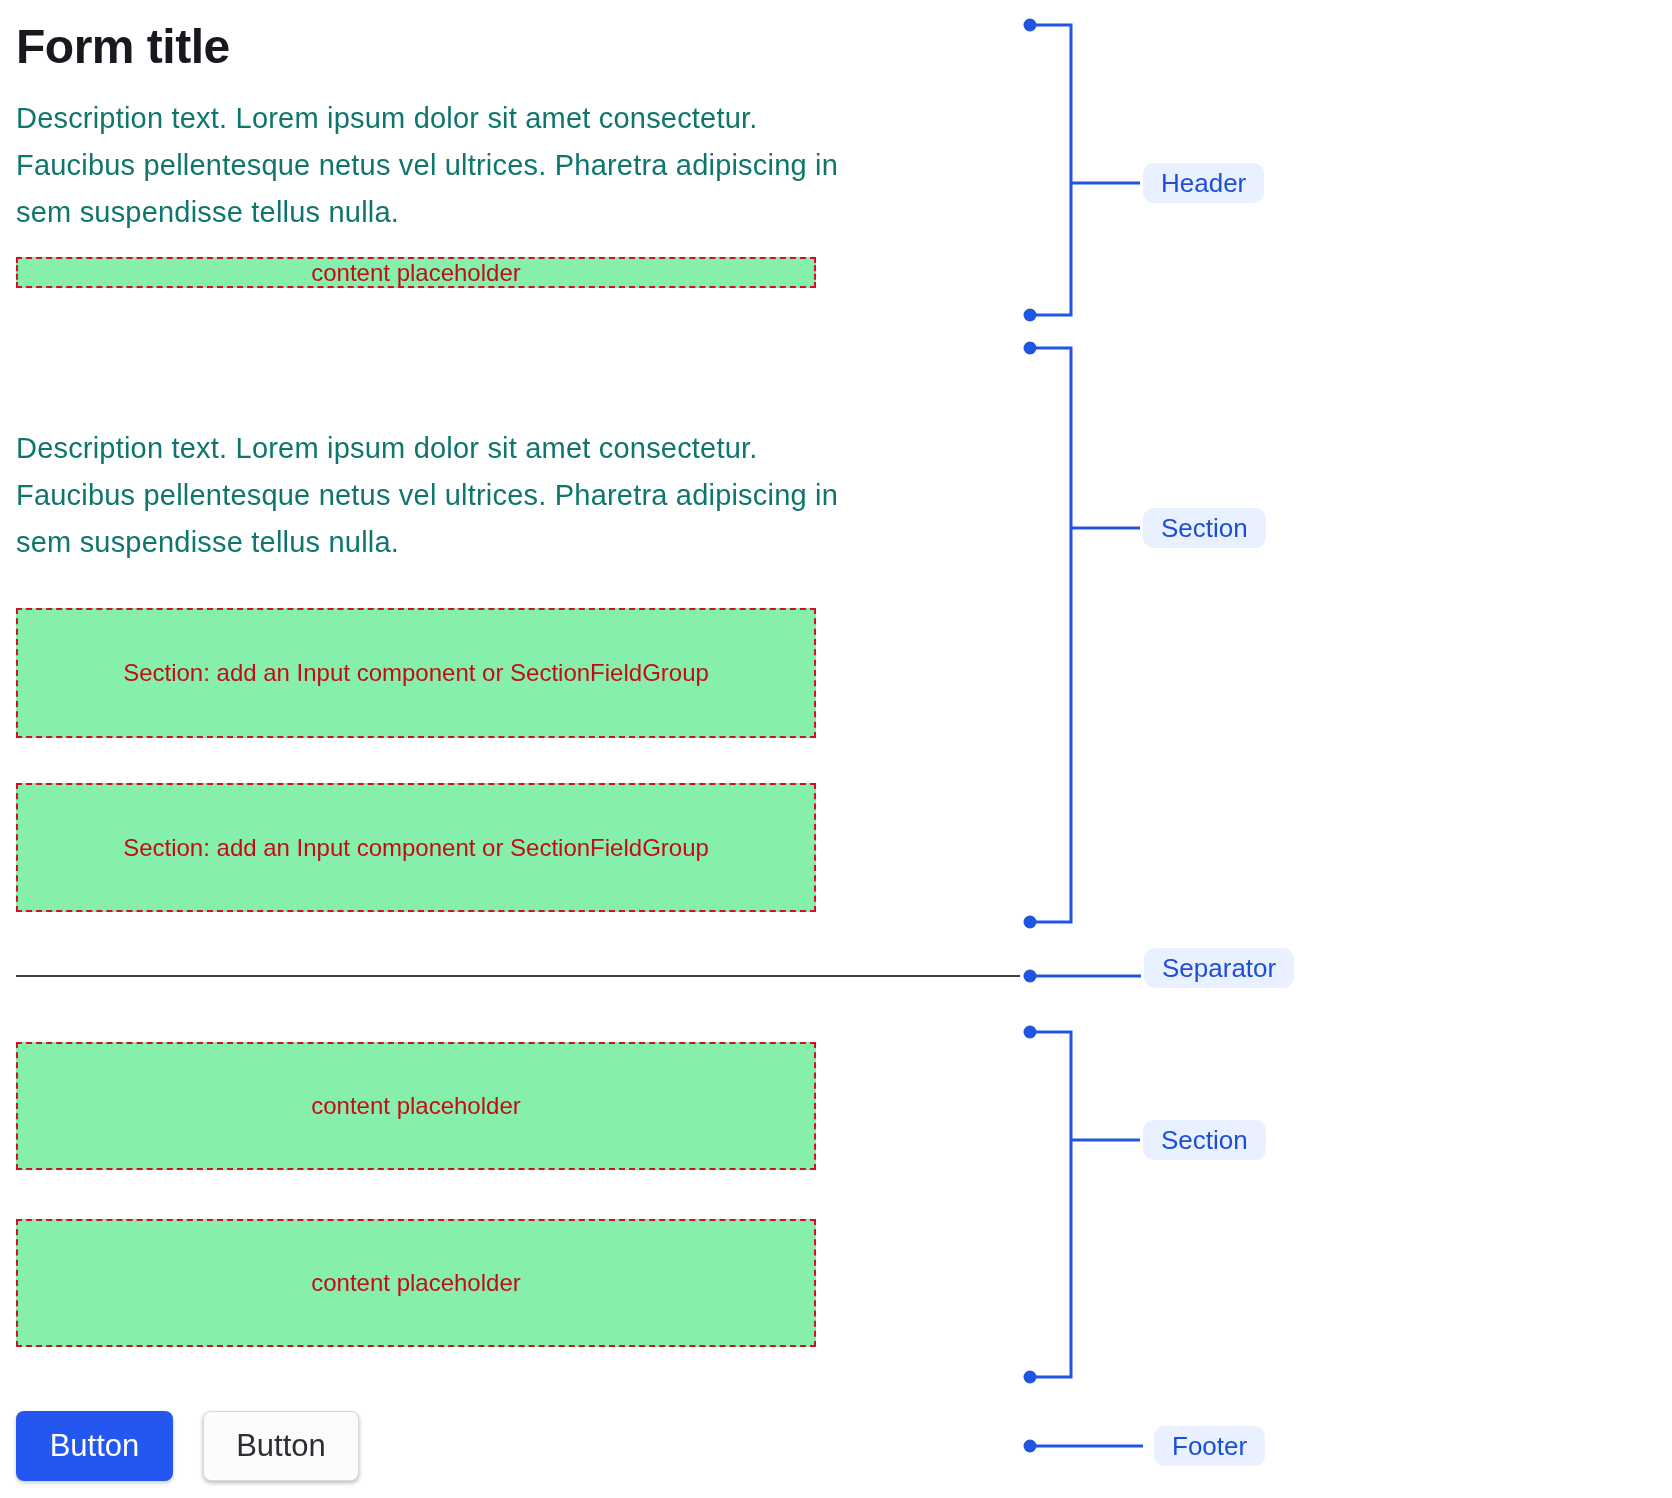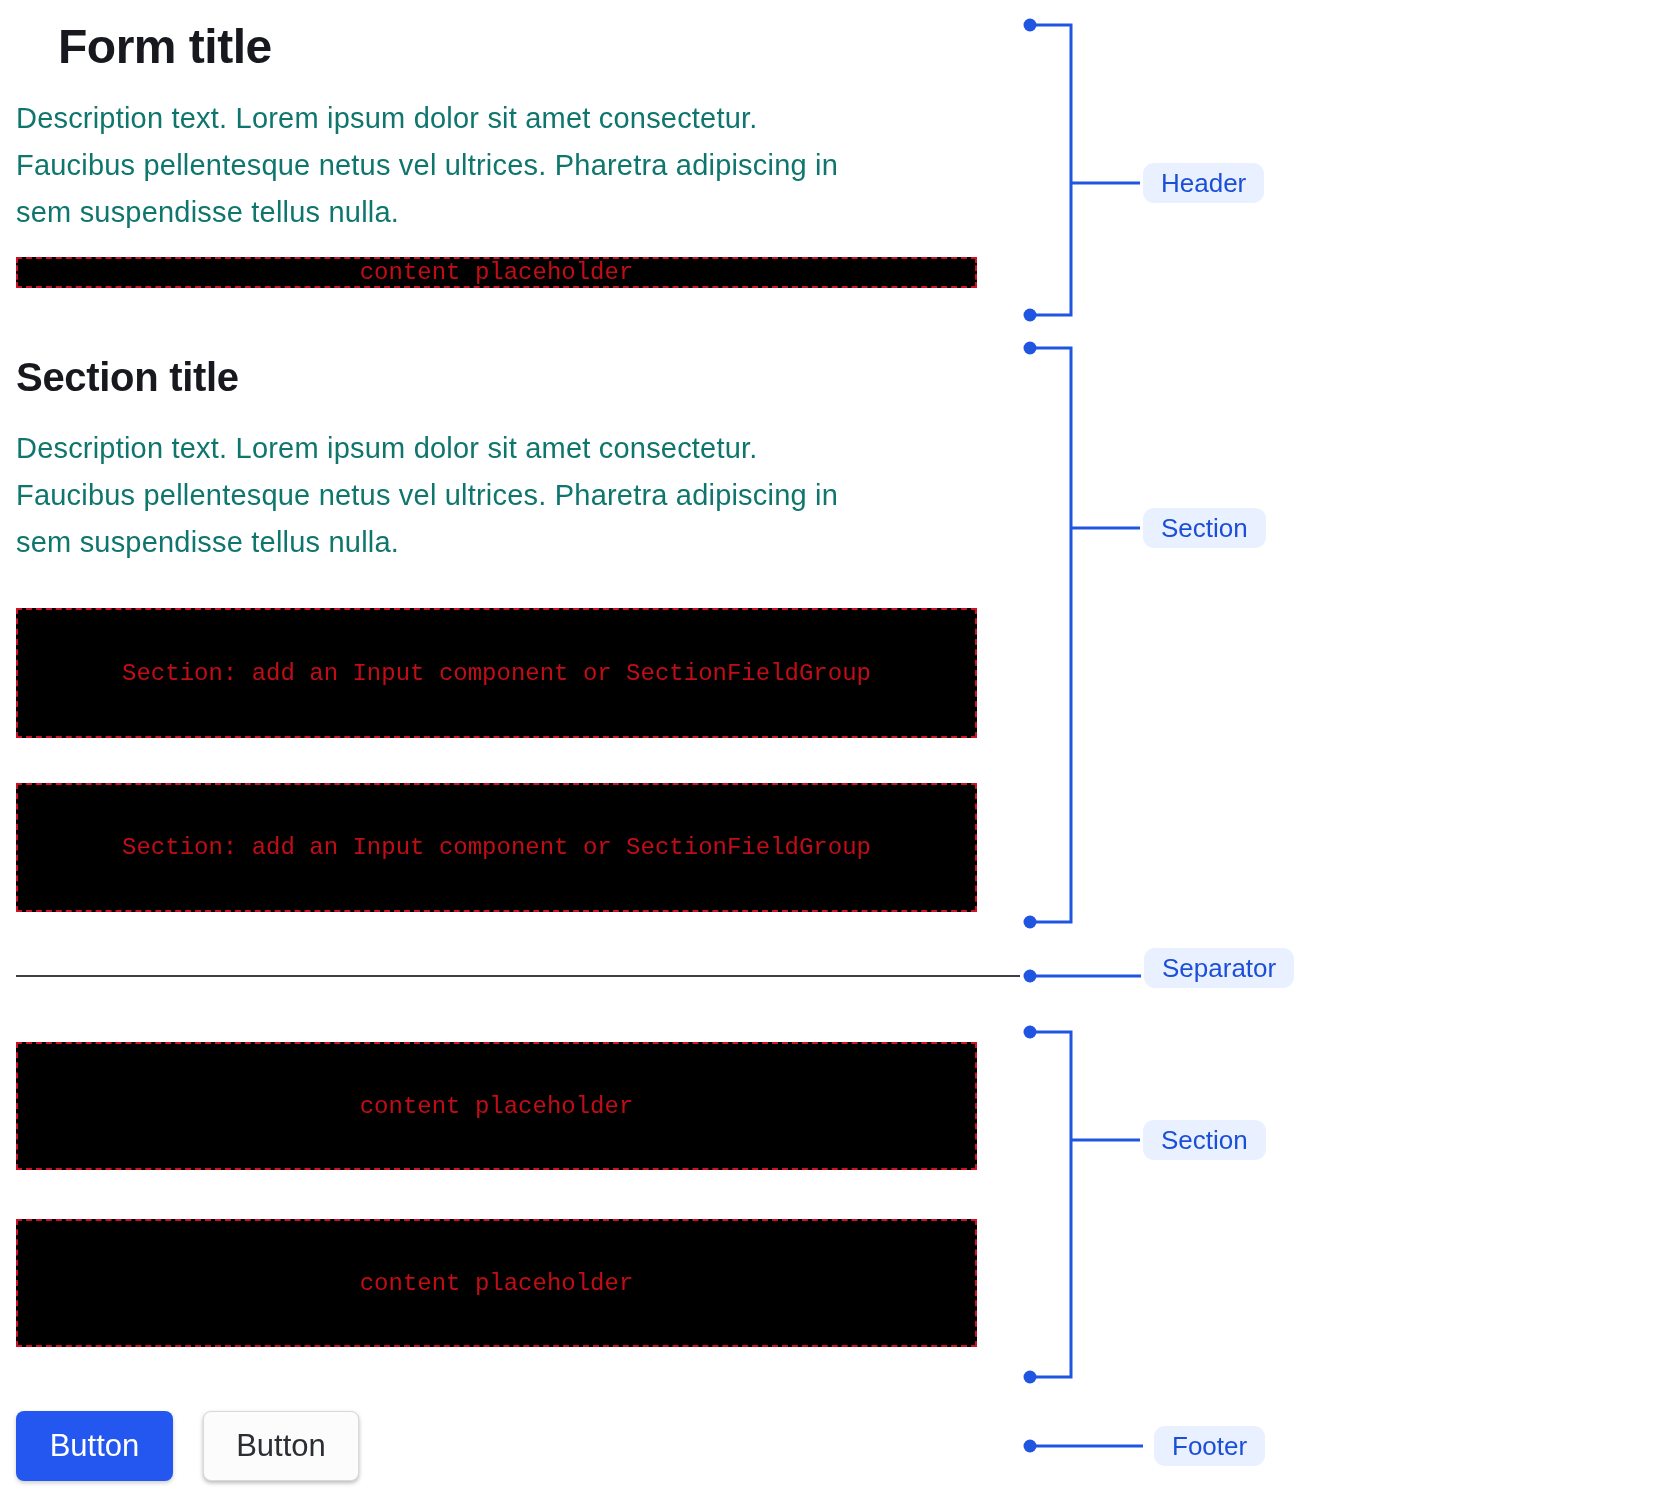--- a/index.html
+++ b/index.html
@@ -4,37 +4,37 @@
 <style>
   html,body{margin:0;padding:0;background:#ffffff;}
   .canvas{
     position:relative;width:1672px;height:1498px;background:#ffffff;overflow:hidden;
     font-family:"Liberation Sans", sans-serif;
   }
   .abs{position:absolute;}
   
   .form-title{
     left:16px;top:18px;width:999px;
-    font-size:48px;font-weight:600;color:#18191e;letter-spacing:-0.5px;line-height:58px;margin-left:42px;
+    font-size:48px;font-weight:600;color:#18191e;letter-spacing:-0.5px;line-height:58px;
   }
   .desc{
     left:16px;width:999px;
     font-size:29px;font-weight:400;color:#0f766e;line-height:47px;letter-spacing:0.2px;
   }
   .desc-header{top:95px;}
   .section-title{
     left:16px;top:352px;width:999px;
     font-size:40px;font-weight:600;color:#18191e;letter-spacing:-0.3px;line-height:50px;
   }
   .desc-section{top:425px;}
   .slot{
-    left:16px;width:961px;box-sizing:border-box;
-    background:#000000;border:2px dashed #cf1124;
+    left:16px;width:800px;box-sizing:border-box;
+    background:#86efac;border:2px dashed #cf1124;
     display:flex;align-items:center;justify-content:center;
-    font-family:Liberation Mono, monospace;font-size:24px;color:#c30d16;
+    font-family:Liberation Sans, sans-serif;font-size:24px;color:#c30d16;
     z-index:1;
   }
   .slot-header{top:257px;height:31px;}
   .slot-s1a{top:608px;height:130px;}
   .slot-s1b{top:783px;height:129px;}
   .slot-s2a{top:1042px;height:128px;}
   .slot-s2b{top:1219px;height:128px;}
   .separator{
     left:16px;top:975px;width:1004px;height:2px;background:#3f4046;z-index:1;
   }
@@ -95,21 +95,20 @@
   <div class="abs form-title">Form title</div>
 
   <div class="abs desc desc-header">
     <div>Description text. Lorem ipsum dolor sit amet consectetur.</div>
     <div>Faucibus pellentesque netus vel ultrices. Pharetra adipiscing in</div>
     <div>sem suspendisse tellus nulla.</div>
   </div>
 
   <div class="abs slot slot-header">content placeholder</div>
 
-  <div class="abs section-title">Section title</div>
 
   <div class="abs desc desc-section">
     <div>Description text. Lorem ipsum dolor sit amet consectetur.</div>
     <div>Faucibus pellentesque netus vel ultrices. Pharetra adipiscing in</div>
     <div>sem suspendisse tellus nulla.</div>
   </div>
 
   <div class="abs slot slot-s1a">Section: add an Input component or SectionFieldGroup</div>
 
   <div class="abs slot slot-s1b">Section: add an Input component or SectionFieldGroup</div>

